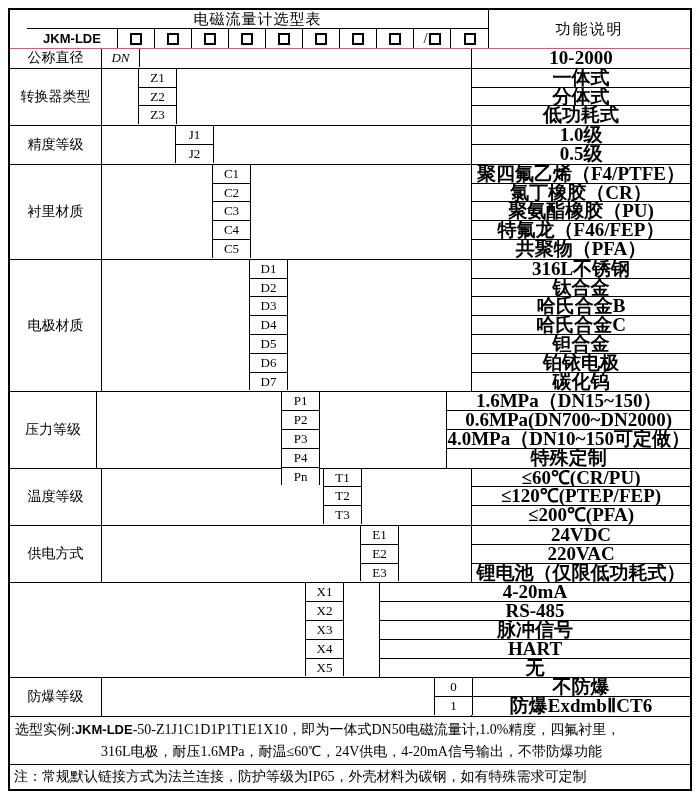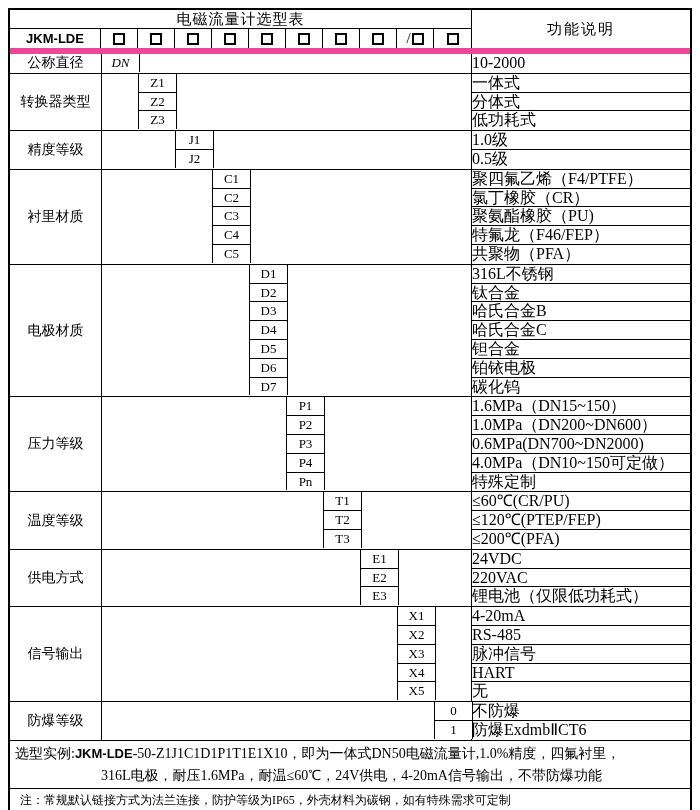--- a/index.html
+++ b/index.html
@@ -11,21 +11,21 @@
     color: #000;
   }
   * { box-sizing: border-box; }
   .sheet { position: relative; width: 700px; height: 810px; }
   .table {
     position: absolute; left: 8px; top: 8px; width: 684px;
     border: 2px solid #000;
     background: #fff;
   }
   
-  .top { display: flex; border-bottom: 6px solid #ec4899; }
+  .top { display: flex; border-bottom: 1px solid #ec4899; padding-left: 17px; }
   .top-left { width: 462px; border-right: 1px solid #000; }
   .title-row {
     height: 19px; line-height: 18px;
     text-align: center; font-size: 15px; letter-spacing: 1px;
     border-bottom: 1px solid #000;
   }
   .model-row { display: flex; height: 19px; }
   .model-label {
     width: 92px; border-right: 1px solid #000;
     font-family: "Liberation Sans", sans-serif; font-weight: bold;
@@ -54,35 +54,35 @@
   .code-stack { position: absolute; top: 0; width: 39px; }
   .code-box {
     height: 18.8px; border: 1px solid #000; border-top: none;
     text-align: center; font-size: 13px; line-height: 17.5px;
     background: #fff;
   }
   .code-box:last-child { border-bottom: none; height: 17.8px; }
   .g-right { flex: 1; display: flex; flex-direction: column; }
   .desc-row {
     height: 18.8px; border-bottom: 1px solid #000;
-    font-size: 16px; line-height: 17.5px;
-    white-space: nowrap; overflow: hidden;
+    text-align: center; font-size: 19px; line-height: 17.5px;
+    white-space: nowrap; overflow: hidden; font-weight: bold;
   }
   .desc-row:last-child { border-bottom: none; }
   
   .example-row {
     border-bottom: 1px solid #000;
     padding: 2px 2px 1px 5px; font-size: 14px;
   }
   .ex-line1 { line-height: 22px; white-space: nowrap; overflow: hidden; }
   .ex-line2 { line-height: 22px; text-align: center; white-space: nowrap; overflow: hidden; }
   .bold-model { font-family: "Liberation Sans", sans-serif; font-weight: bold; font-size: 13px; }
   .note-row {
-    height: 24px; line-height: 23px; padding: 0 10px;
-    font-size: 12px; white-space: nowrap; overflow: hidden;
+    height: 24px; line-height: 23px; padding: 0 4px;
+    font-size: 14px; white-space: nowrap; overflow: hidden;
   }
 </style>
 </head>
 <body>
 
 <div class="sheet">
   <div class="table">
 
     <div class="top">
       <div class="top-left">
@@ -215,21 +215,20 @@
             <div class="code-stack" style="left: 184px;">
               <div class="code-box">P1</div>
               <div class="code-box">P2</div>
               <div class="code-box">P3</div>
               <div class="code-box">P4</div>
               <div class="code-box">Pn</div>
             </div>
           </div>
           <div class="g-right">
             <div class="desc-row">1.6MPa（DN15~150）</div>
-            <div class="desc-row">1.0MPa（DN200~DN600）</div>
             <div class="desc-row">0.6MPa(DN700~DN2000)</div>
             <div class="desc-row">4.0MPa（DN10~150可定做）</div>
             <div class="desc-row">特殊定制</div>
           </div>
         </div>
         <div class="group">
           <div class="g-label">温度等级</div>
           <div class="g-mid">
             <div class="code-stack" style="left: 221px;">
               <div class="code-box">T1</div>
@@ -252,21 +251,20 @@
               <div class="code-box">E3</div>
             </div>
           </div>
           <div class="g-right">
             <div class="desc-row">24VDC</div>
             <div class="desc-row">220VAC</div>
             <div class="desc-row">锂电池（仅限低功耗式）</div>
           </div>
         </div>
         <div class="group">
-          <div class="g-label">信号输出</div>
           <div class="g-mid">
             <div class="code-stack" style="left: 295px;">
               <div class="code-box">X1</div>
               <div class="code-box">X2</div>
               <div class="code-box">X3</div>
               <div class="code-box">X4</div>
               <div class="code-box">X5</div>
             </div>
           </div>
           <div class="g-right">

